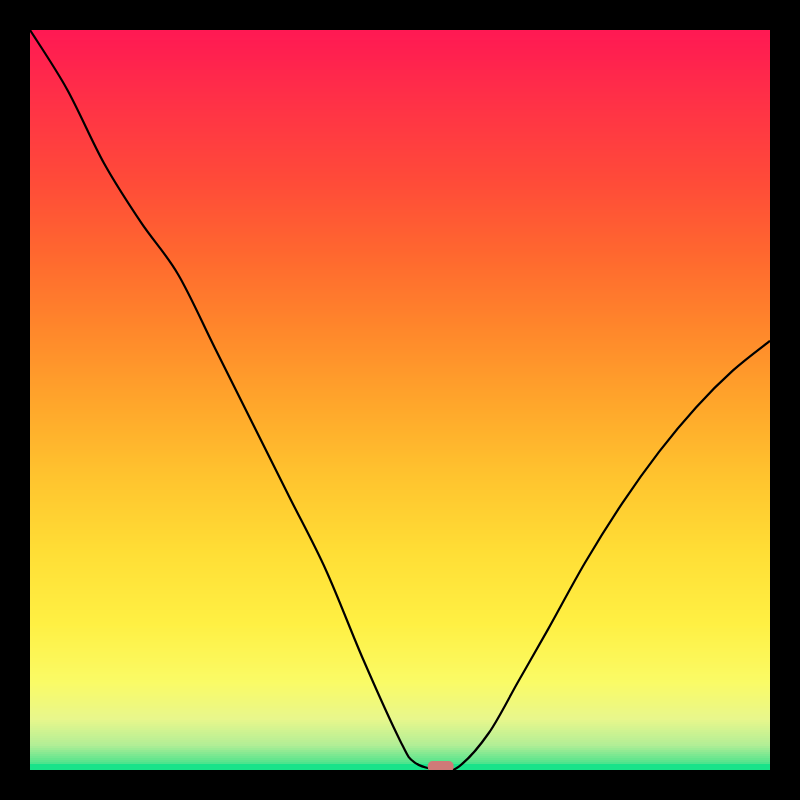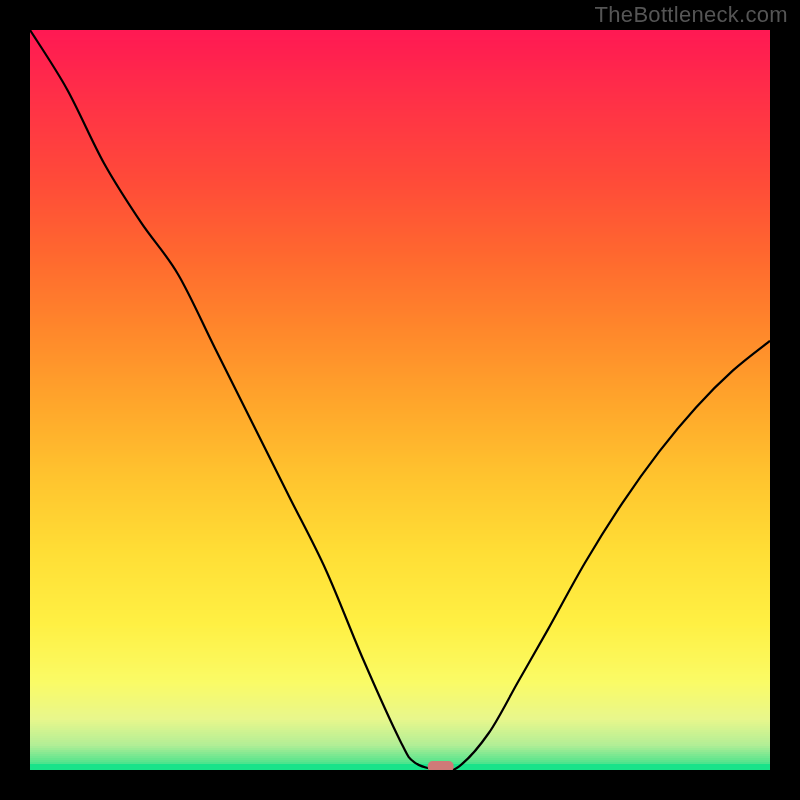--- a/index.html
+++ b/index.html
@@ -67,21 +67,20 @@
   }
   .marker {
     fill: #cf7a78;
     stroke: none;
   }
 </style>
 </head>
 <body>
 
 <div class="frame">
-  <div class="watermark">TheBottleneck.com</div>
   <div class="plot-area" id="plot">
       <div class="grad-row" style="top: 0px; background: rgb(255, 25, 83);"></div>
       <div class="grad-row" style="top: 2px; background: rgb(255, 26, 83);"></div>
       <div class="grad-row" style="top: 4px; background: rgb(255, 26, 82);"></div>
       <div class="grad-row" style="top: 6px; background: rgb(255, 27, 82);"></div>
       <div class="grad-row" style="top: 8px; background: rgb(255, 28, 82);"></div>
       <div class="grad-row" style="top: 10px; background: rgb(255, 28, 81);"></div>
       <div class="grad-row" style="top: 12px; background: rgb(255, 29, 81);"></div>
       <div class="grad-row" style="top: 14px; background: rgb(255, 30, 81);"></div>
       <div class="grad-row" style="top: 16px; background: rgb(255, 30, 80);"></div>

